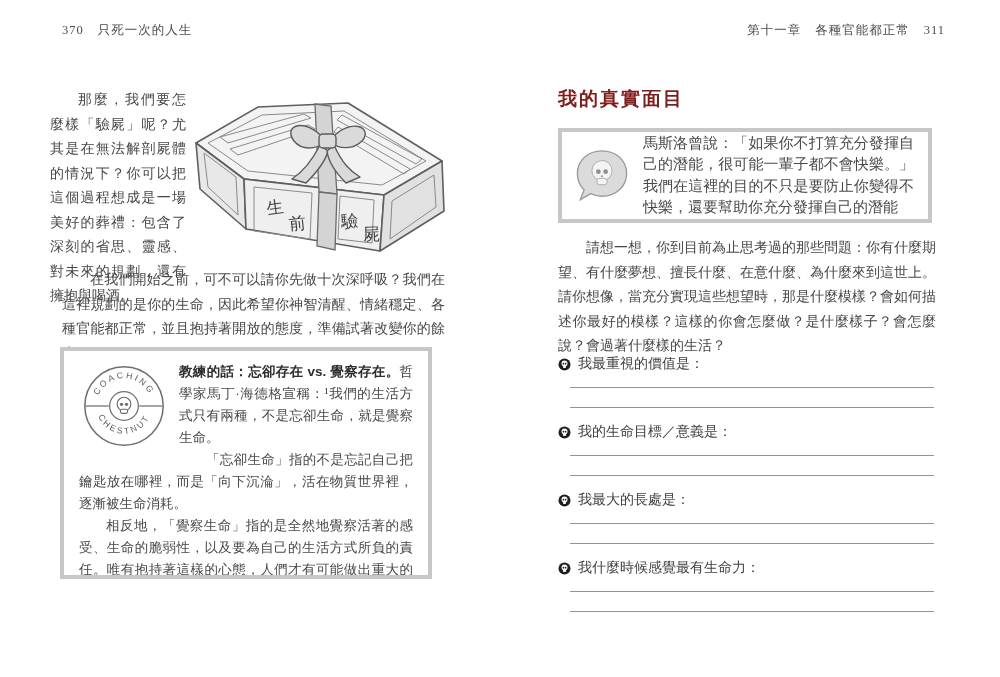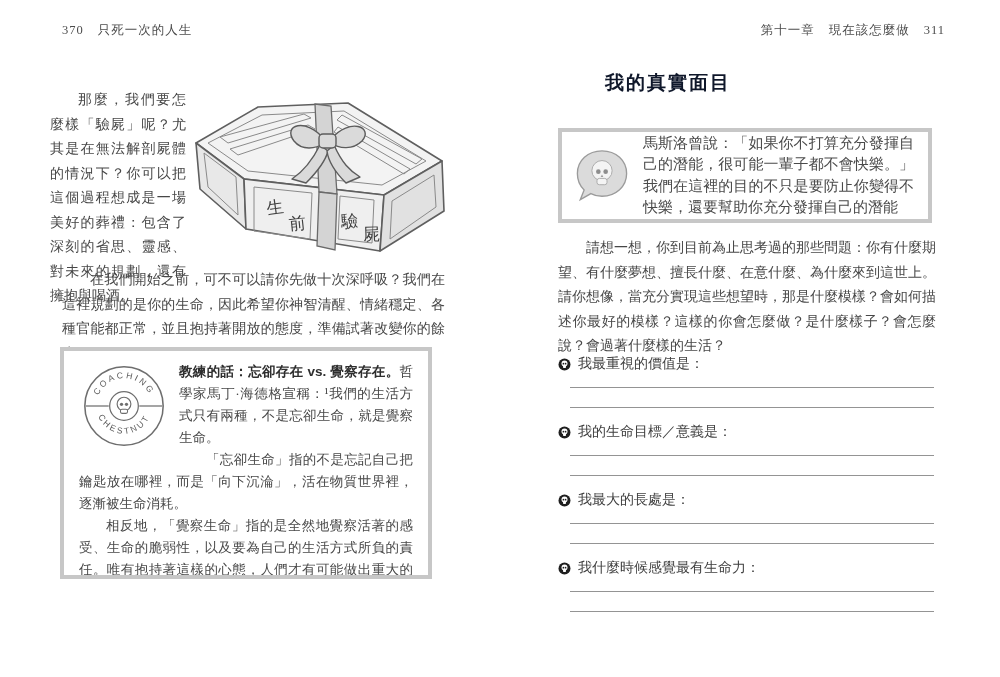--- a/index.html
+++ b/index.html
@@ -27,21 +27,21 @@
     left:60px; top:347px; width:372px; height:232px;
     border:4px solid #c7c7c7; background:#fff;
     padding:10px 15px 0 15px; overflow:hidden;
   }
   .coach-box p { font-size:13.5px; line-height:22px; text-align:justify; color:#484848; }
   .coach-box p.ind { text-indent:2em; }
   .coach-lead { font-weight:bold; color:#2e2e2e; font-family:"Liberation Sans","DejaVu Sans",sans-serif; }
   .badge { float:left; width:86px; height:86px; margin:2px 12px 4px 2px; }
 
   
-  .r-title { left:558px; top:70px; font-size:19px; font-weight:bold; color:#0f172a; letter-spacing:2px;margin-left:47px; }
+  .r-title { left:558px; top:86px; font-size:19px; font-weight:bold; color:#7f1d1d; letter-spacing:2px; }
   .quote-box {
     left:558px; top:128px; width:374px; height:95px;
     border:4px solid #c7c7c7; background:#fff;
     display:flex; align-items:center; gap:13px; padding:6px 14px 6px 12px;
   }
   .quote-icon { width:56px; height:56px; flex:0 0 auto; }
   .quote-text { font-size:15px; line-height:21.5px; text-align:justify; color:#4a4a4a; }
   .r-intro { left:558px; top:236px; width:378px; }
 
   .prompts { left:558px; top:341px; width:376px; }
@@ -55,21 +55,21 @@
   svg text.coffin-ch { font-family:"Liberation Serif","DejaVu Serif",serif; fill:#3f3f3f; font-size:17px; }
   svg .badge-letters { font-family:"Liberation Sans","DejaVu Sans",sans-serif; font-size:9px; letter-spacing:2.5px; fill:#5a5a5a; }
 </style>
 </head>
 <body>
 
 <div class="abs run-head head-left">
   <span>370</span><span class="head-gap"></span><span>只死一次的人生</span>
 </div>
 <div class="abs run-head head-right">
-  <span>第十一章</span><span class="head-gap"></span><span>現在該怎麼做</span><span class="head-gap"></span><span>311</span>
+  <span>第十一章</span><span class="head-gap"></span><span>各種官能都正常</span><span class="head-gap"></span><span>311</span>
 </div>
 
 <p class="abs para p1">那麼，我們要怎麼樣「驗屍」呢？尤其是在無法解剖屍體的情況下？你可以把這個過程想成是一場美好的葬禮：包含了深刻的省思、靈感、對未來的規劃，還有擁抱與喝酒。</p>
 
 <div class="abs coffin-wrap">
   <svg viewBox="0 0 270 190" width="270" height="192">
     <g stroke="#5f5f5f" stroke-width="1.6" stroke-linejoin="round">
       <polygon points="8,64 70,28 160,24 254,82 196,116 56,100" fill="#f3f3f3"></polygon>
       <polygon points="8,64 56,100 58,150 12,110" fill="#e8e8e8"></polygon>
       <polygon points="56,100 196,116 192,172 58,150" fill="#efefef"></polygon>

